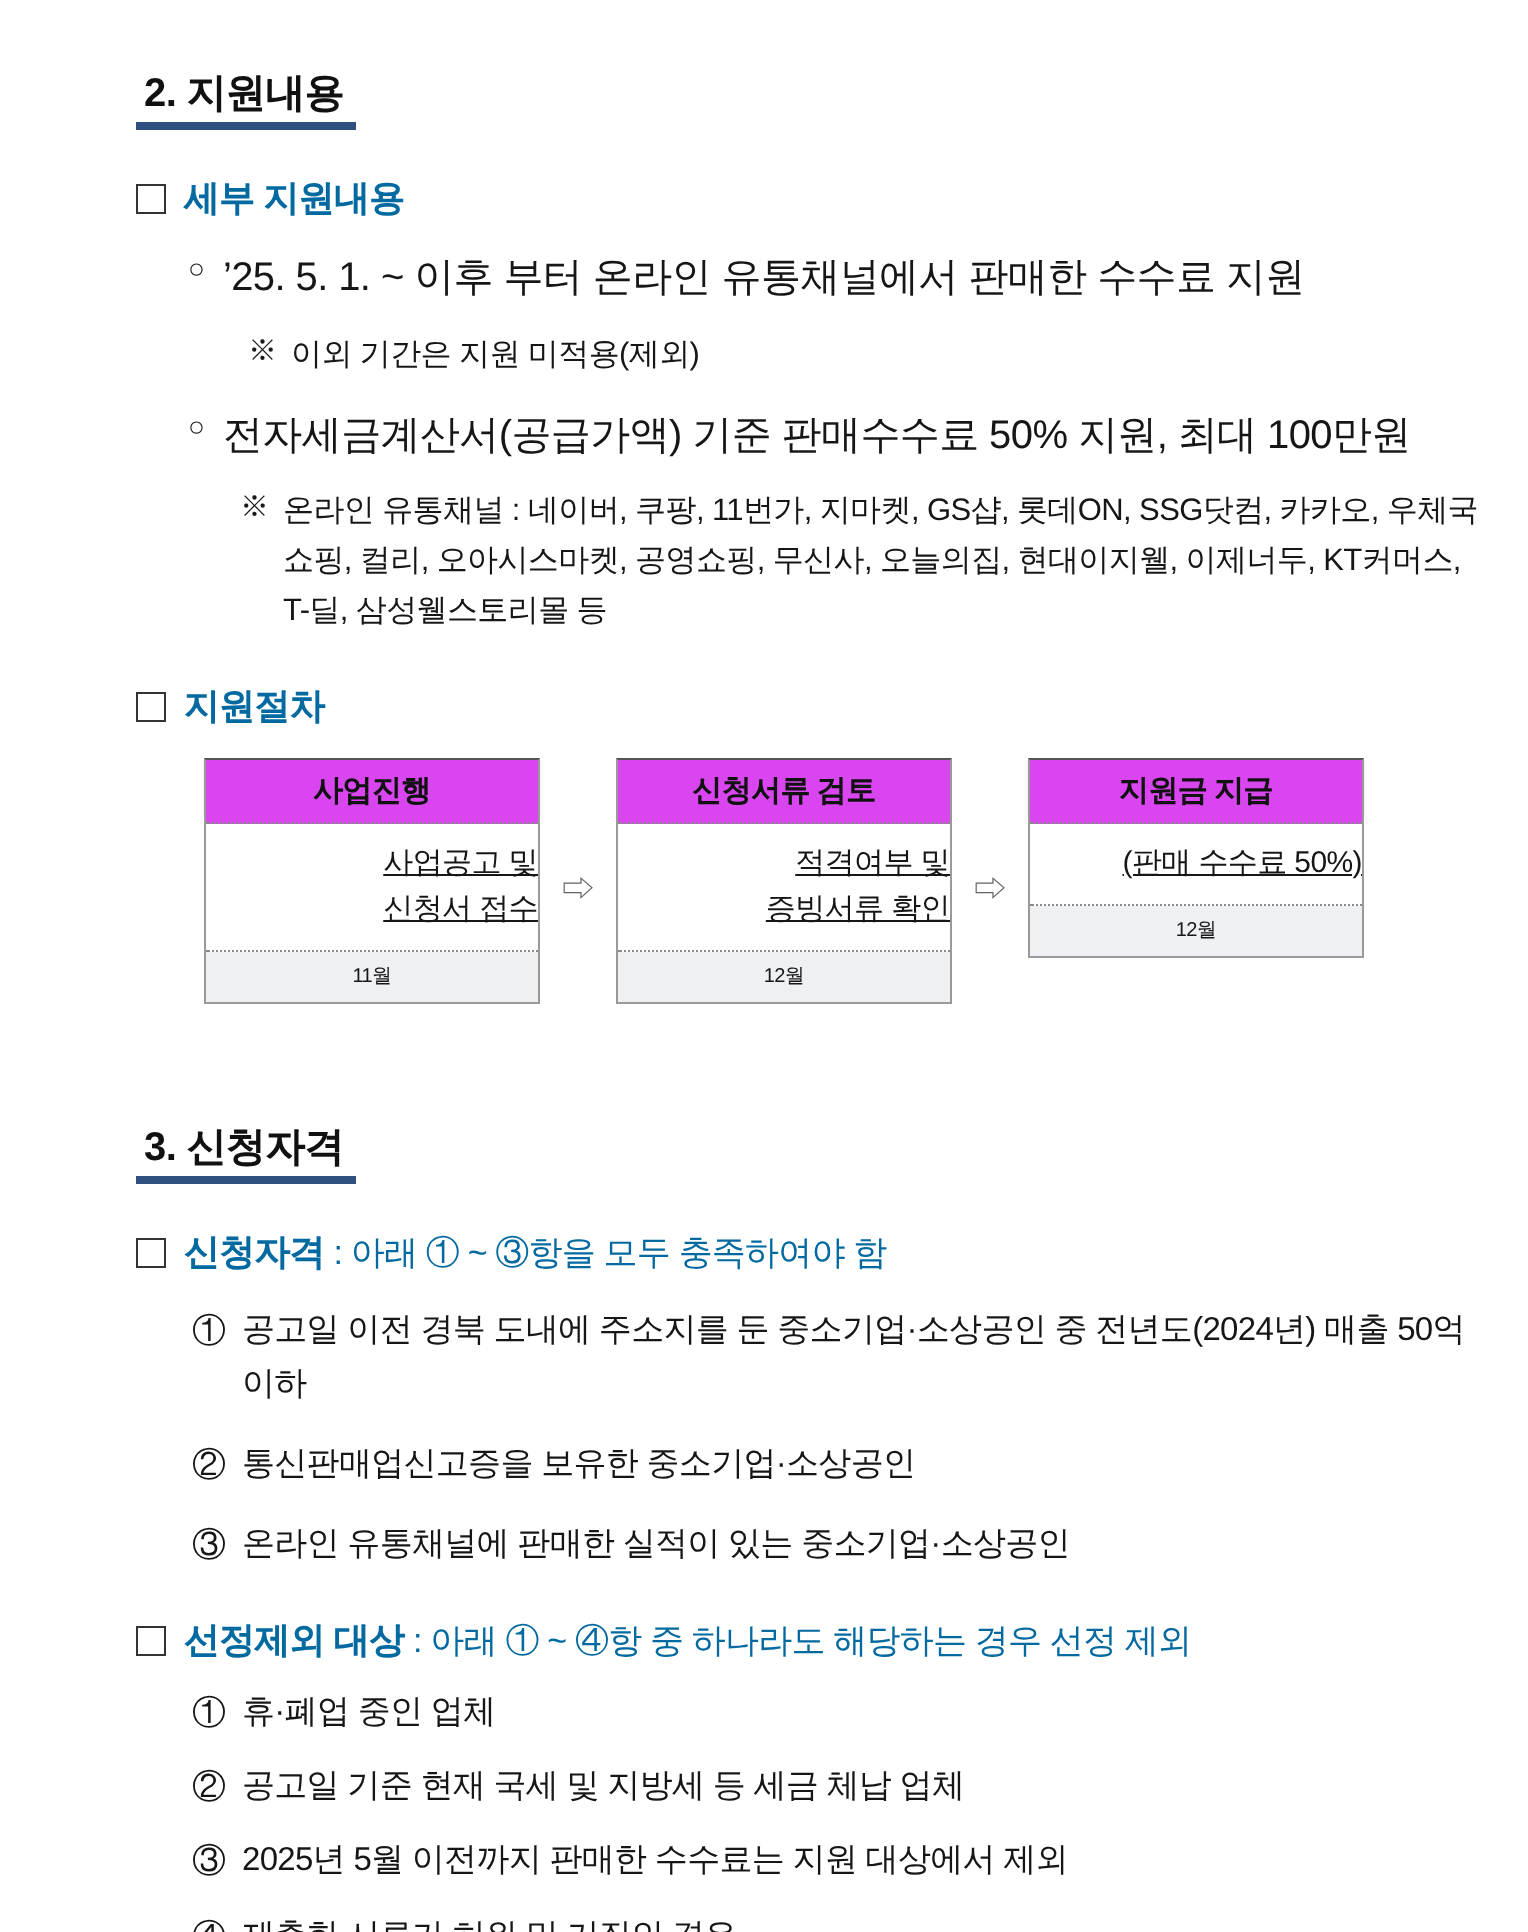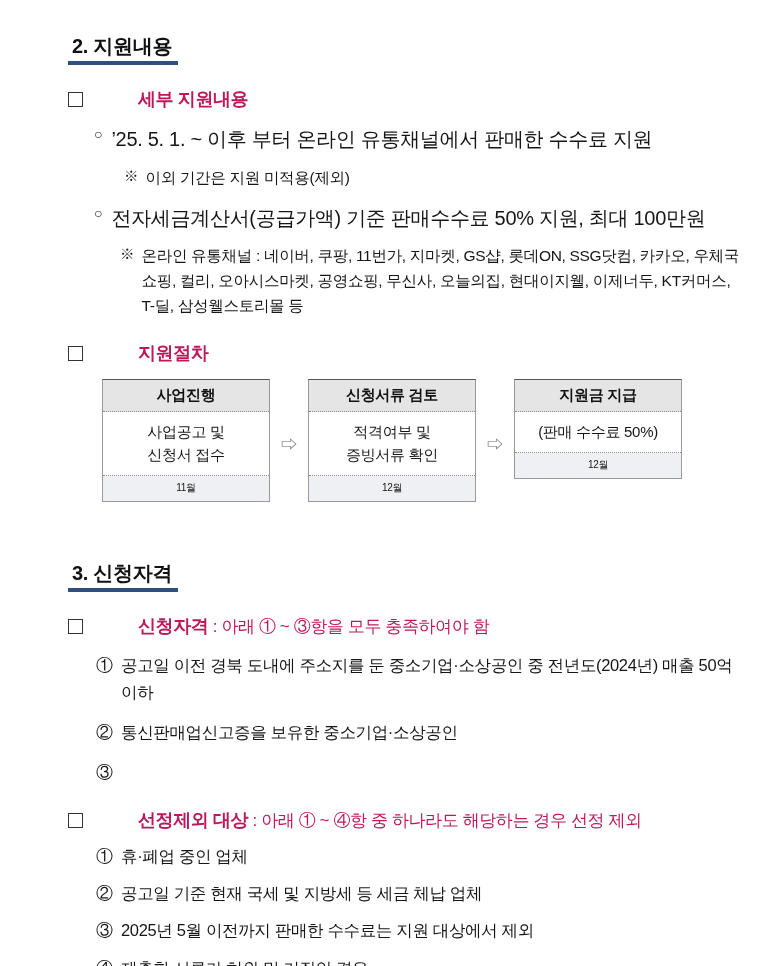--- a/index.html
+++ b/index.html
@@ -60,23 +60,22 @@
     height: 15px;
     border: 1.6px solid #333;
     margin-right: 9px;
     margin-top: 5px;
     box-sizing: border-box;
   }
   .check-title {
     font-size: 18px;
     font-weight: bold;
     letter-spacing: -0.4px;
-    color: #be185d;
+    color: #0369a1;
     line-height: 1.35;
-    margin-left: 46px;
   }
   .check-title .tail {
     font-weight: normal;
     font-size: 17px;
   }
 
   
   .bullet-row {
     display: flex;
     align-items: flex-start;
@@ -125,37 +124,39 @@
     margin-left: 34px;
   }
   .flow-col {
     width: 168px;
     border: 1px solid #9a9a9a;
     border-top: 1.4px solid #555;
     box-sizing: border-box;
     background: #ffffff;
   }
   .flow-head {
-    background: #e5e5e5;
+    background: #d946ef;
     text-align: center;
     font-size: 15px;
     font-weight: bold;
     letter-spacing: -0.3px;
     padding: 6px 0 6px;
     border-bottom: 1px dotted #8b8b8b;
     color: #111;
+    font-family: Liberation Serif, serif;
   }
   .flow-body {
-    text-align: center;
+    text-align: right;
     font-size: 15px;
     line-height: 1.55;
     letter-spacing: -0.3px;
     padding: 8px 0 9px;
     border-bottom: 1px dotted #8b8b8b;
     color: #161616;
+    text-decoration: underline;
   }
   .flow-foot {
     background: #eef0f3;
     text-align: center;
     font-size: 10px;
     letter-spacing: -0.3px;
     padding: 5px 0 6px;
     color: #161616;
   }
   .flow-arrow {
@@ -282,20 +283,21 @@
       <span class="num-text">공고일 이전 경북 도내에 주소지를 둔 중소기업·소상공인 중 전년도(2024년) 매출 50억 이하</span>
     </div>
 
     <div class="num-row">
       <span class="num-mark">②</span>
       <span class="num-text">통신판매업신고증을 보유한 중소기업·소상공인</span>
     </div>
 
     <div class="num-row">
       <span class="num-mark">③</span>
+      <span class="num-text">온라인 유통채널에 판매한 실적이 있는 중소기업·소상공인</span>
     </div>
 
     
     <div class="check-row">
       <span class="check-box"></span>
       <span class="check-title">
         <span>선정제외 대상</span><span class="tail"> : 아래 ① ~ ④항 중 하나라도 해당하는 경우 선정 제외</span>
       </span>
     </div>
 

